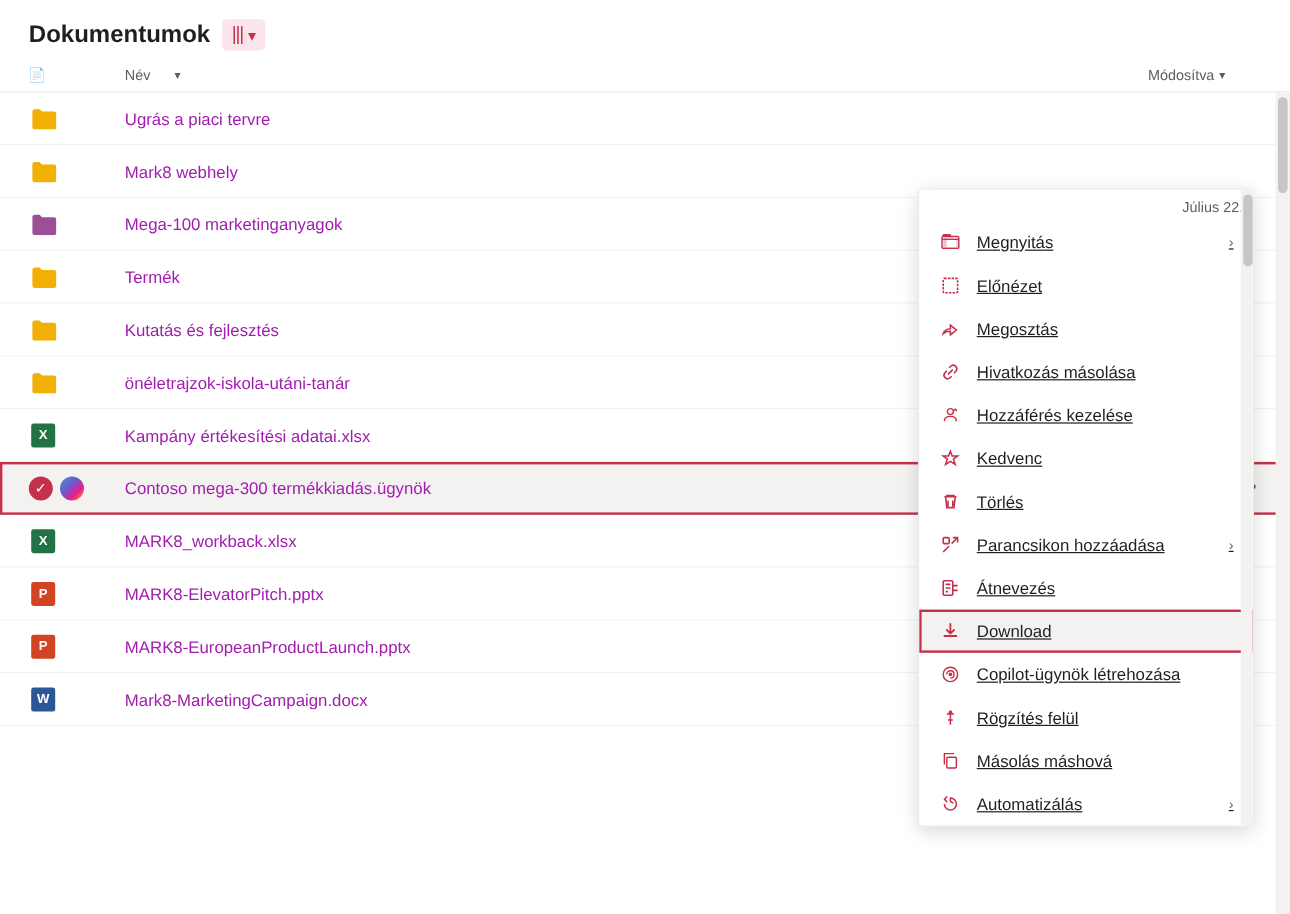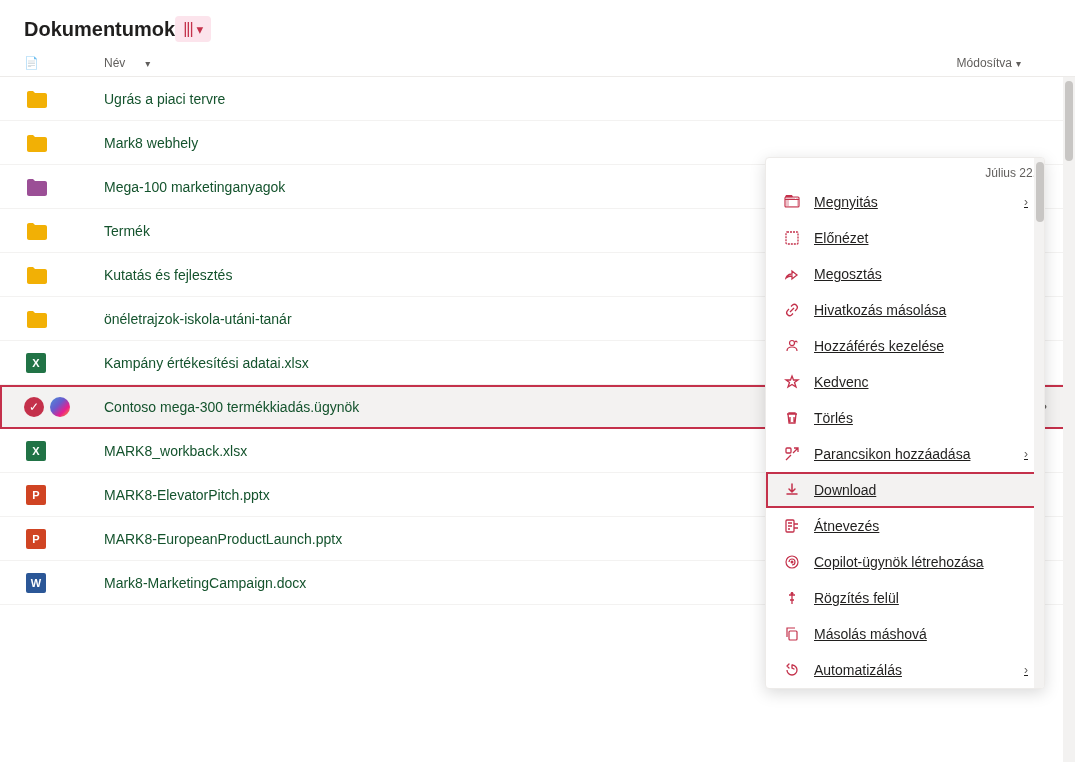--- a/index.html
+++ b/index.html
@@ -19,20 +19,21 @@
       background: #fff;
       display: flex;
       flex-direction: column;
     }
 
     
     .header {
       display: flex;
       align-items: center;
       padding: 16px 24px 8px 24px;
+      gap: 10px;
     }
 
     .header-title {
       font-size: 20px;
       font-weight: 600;
       color: #201f1e;
     }
 
     .header-view-btn {
       display: flex;
@@ -112,21 +113,21 @@
       height: 24px;
       display: flex;
       align-items: center;
       justify-content: center;
       font-size: 18px;
     }
 
     .file-name {
       flex: 1;
       font-size: 14px;
-      color: #14532d;
+      color: #a21caf;
       white-space: nowrap;
       overflow: hidden;
       text-overflow: ellipsis;
     }
 
     .file-actions {
       opacity: 0;
       display: flex;
       align-items: center;
       gap: 4px;
@@ -570,37 +571,37 @@
         <div class="menu-item-icon">
           <svg width="16" height="16" viewBox="0 0 16 16" fill="none" stroke="#c4314b" stroke-width="1.3">
               <path d="M2 14l5-5M10 2h4v4M14 2L9 7"></path>
               <rect x="2" y="2" width="5" height="5" rx="1"></rect>
             </svg>
         </div>
         <span class="menu-item-label">Parancsikon hozzáadása</span>
         <span class="menu-item-arrow">›</span>
       </div>
 
+      <div class="menu-item">
+        <div class="menu-item-icon">
+          <svg width="16" height="16" viewBox="0 0 16 16" fill="none" stroke="#c4314b" stroke-width="1.3">
+              <rect x="2" y="2" width="8" height="12" rx="1"></rect>
+              <path d="M10 6h4M10 10h4M4 5h4M4 8h4M4 11h2"></path>
+            </svg>
+        </div>
+        <span class="menu-item-label">Átnevezés</span>
+      </div>
+
       <div class="menu-item highlighted-item">
         <div class="menu-item-icon">
           <svg width="16" height="16" viewBox="0 0 16 16" fill="none" stroke="#c4314b" stroke-width="1.5">
               <path d="M8 2v8M5 7l3 3 3-3M3 12h10" stroke-linecap="round"></path>
             </svg>
         </div>
         <span class="menu-item-label">Download</span>
-      </div>
-
-      <div class="menu-item">
-        <div class="menu-item-icon">
-          <svg width="16" height="16" viewBox="0 0 16 16" fill="none" stroke="#c4314b" stroke-width="1.3">
-              <rect x="2" y="2" width="8" height="12" rx="1"></rect>
-              <path d="M10 6h4M10 10h4M4 5h4M4 8h4M4 11h2"></path>
-            </svg>
-        </div>
-        <span class="menu-item-label">Átnevezés</span>
       </div>
 
       <div class="menu-item">
         <div class="menu-item-icon">
           <svg width="16" height="16" viewBox="0 0 16 16" fill="none" stroke="#c4314b" stroke-width="1.2">
               <circle cx="8" cy="8" r="6"></circle>
               <path d="M5 8c0-1.7 1.3-3 3-3s3 1.3 3 3-1.3 3-3 3"></path>
               <circle cx="8" cy="8" r="1.5" fill="#c4314b" stroke="none"></circle>
             </svg>
         </div>

